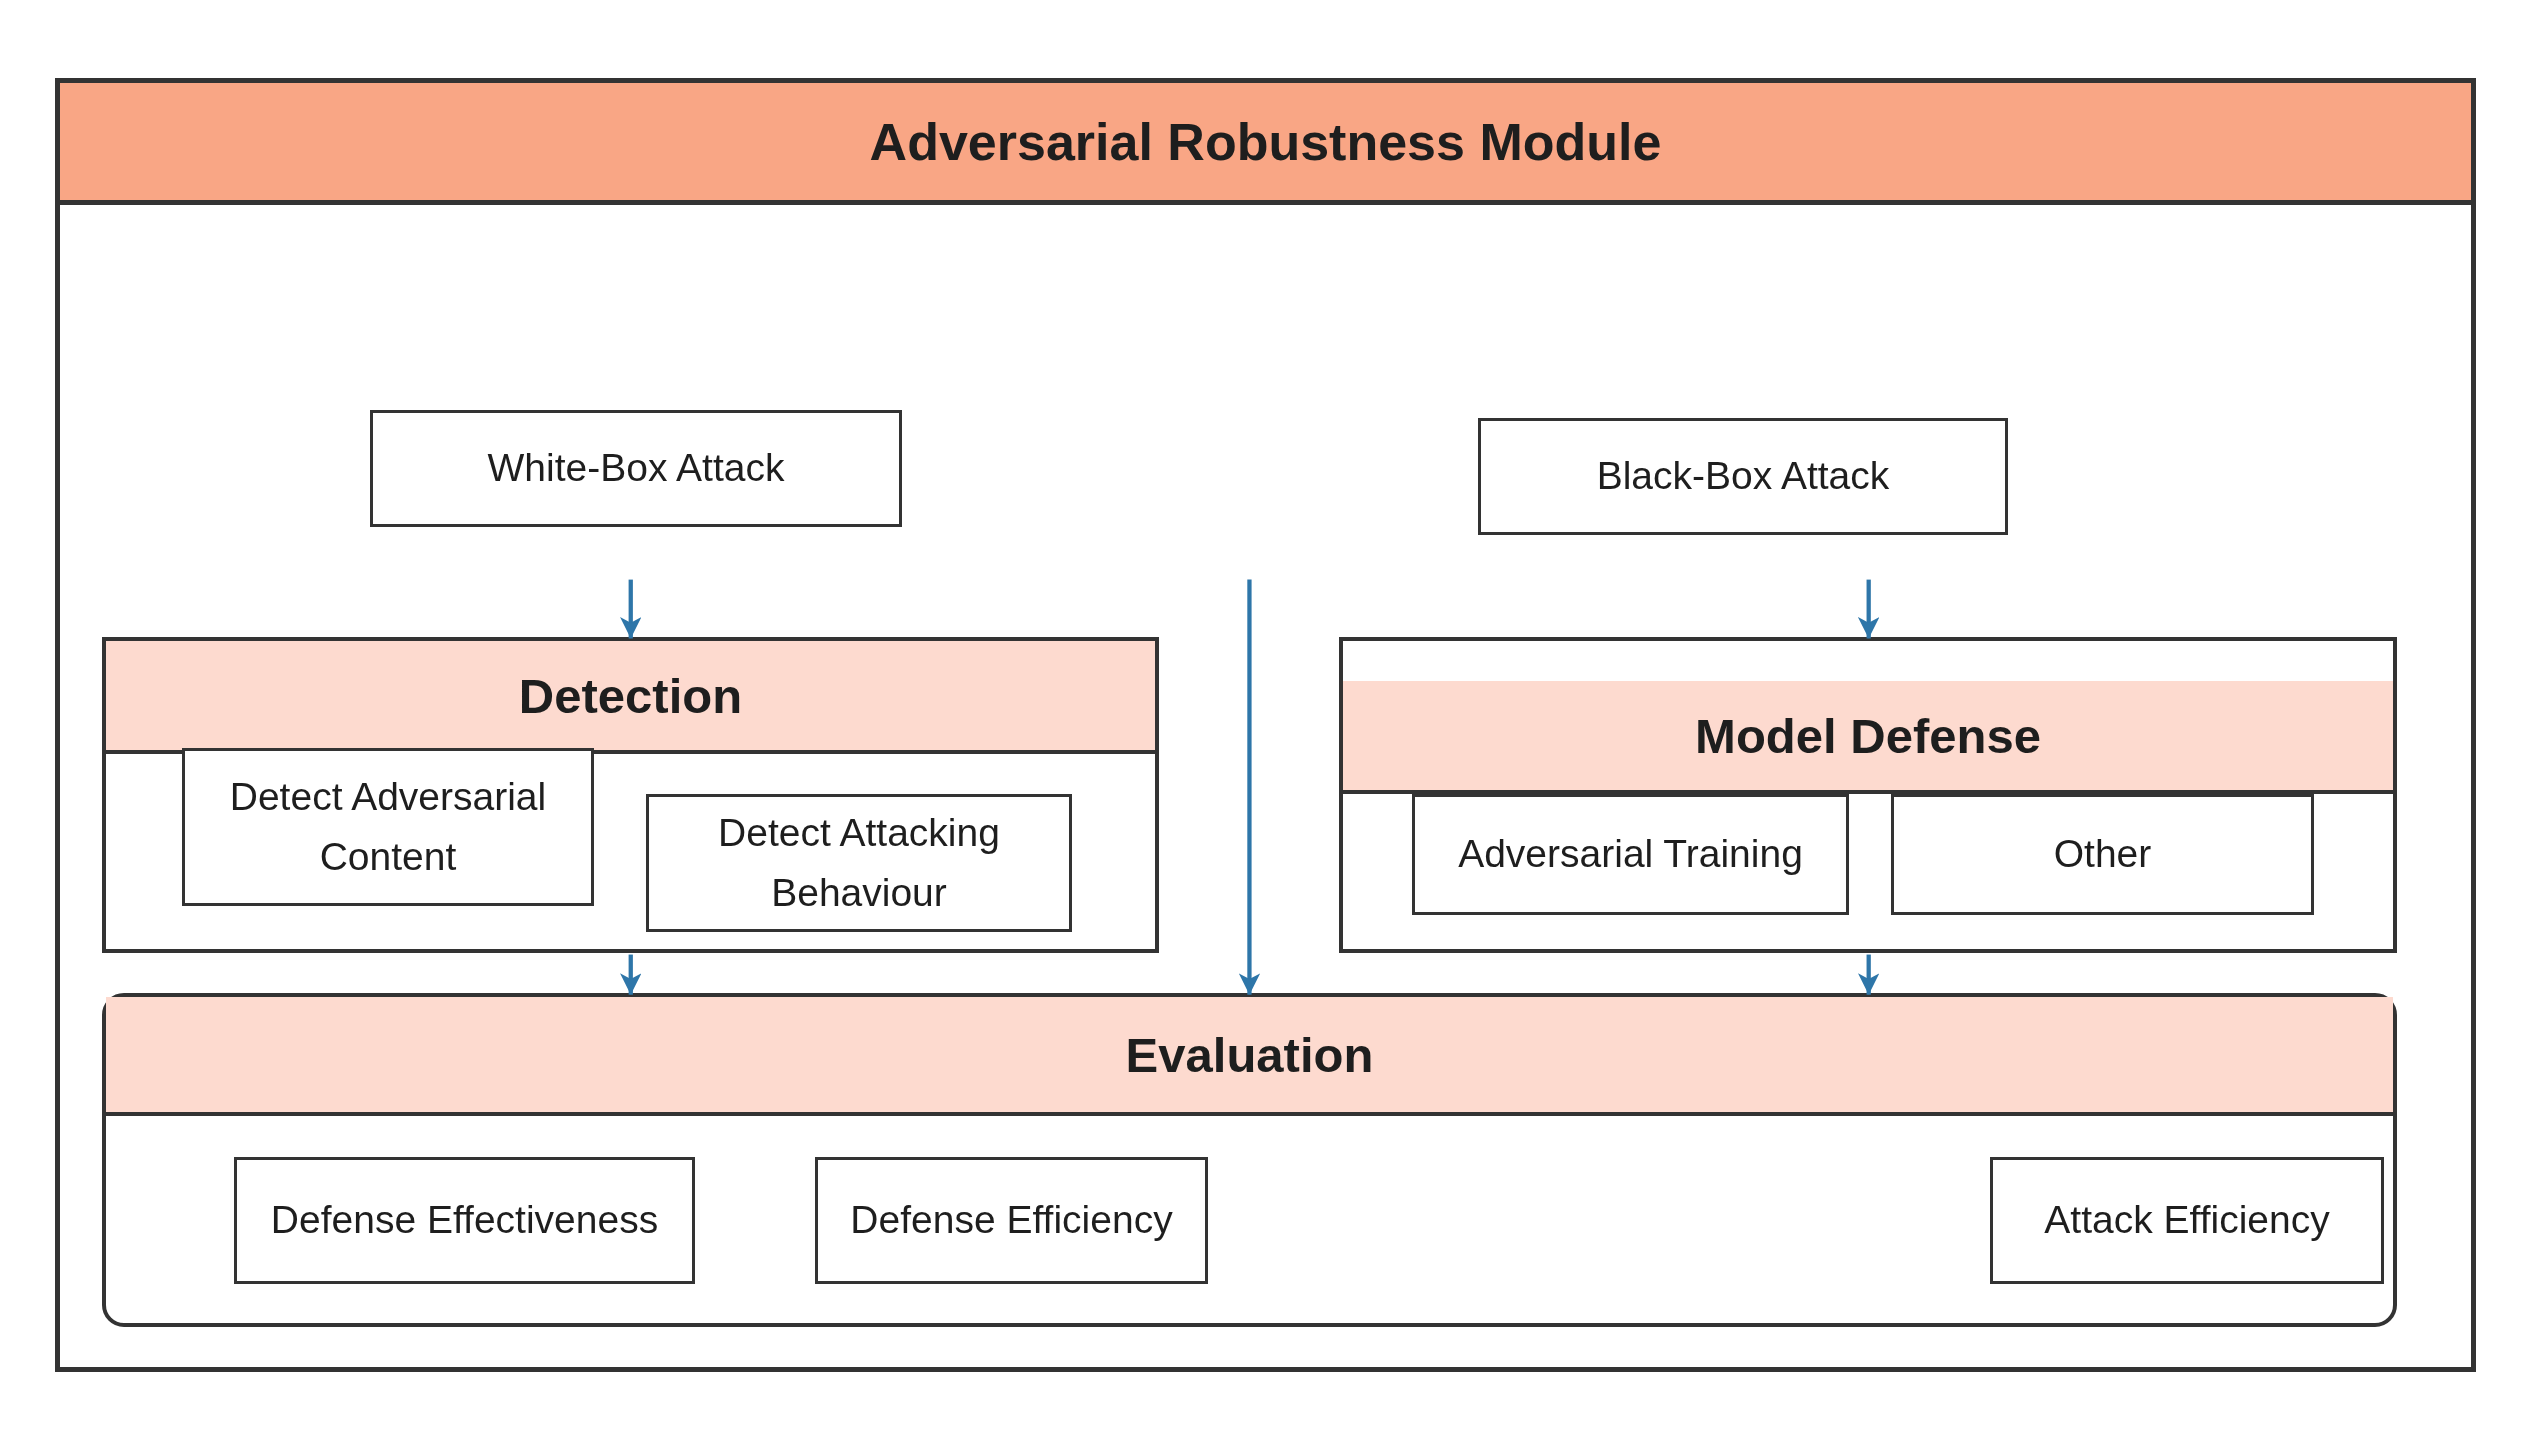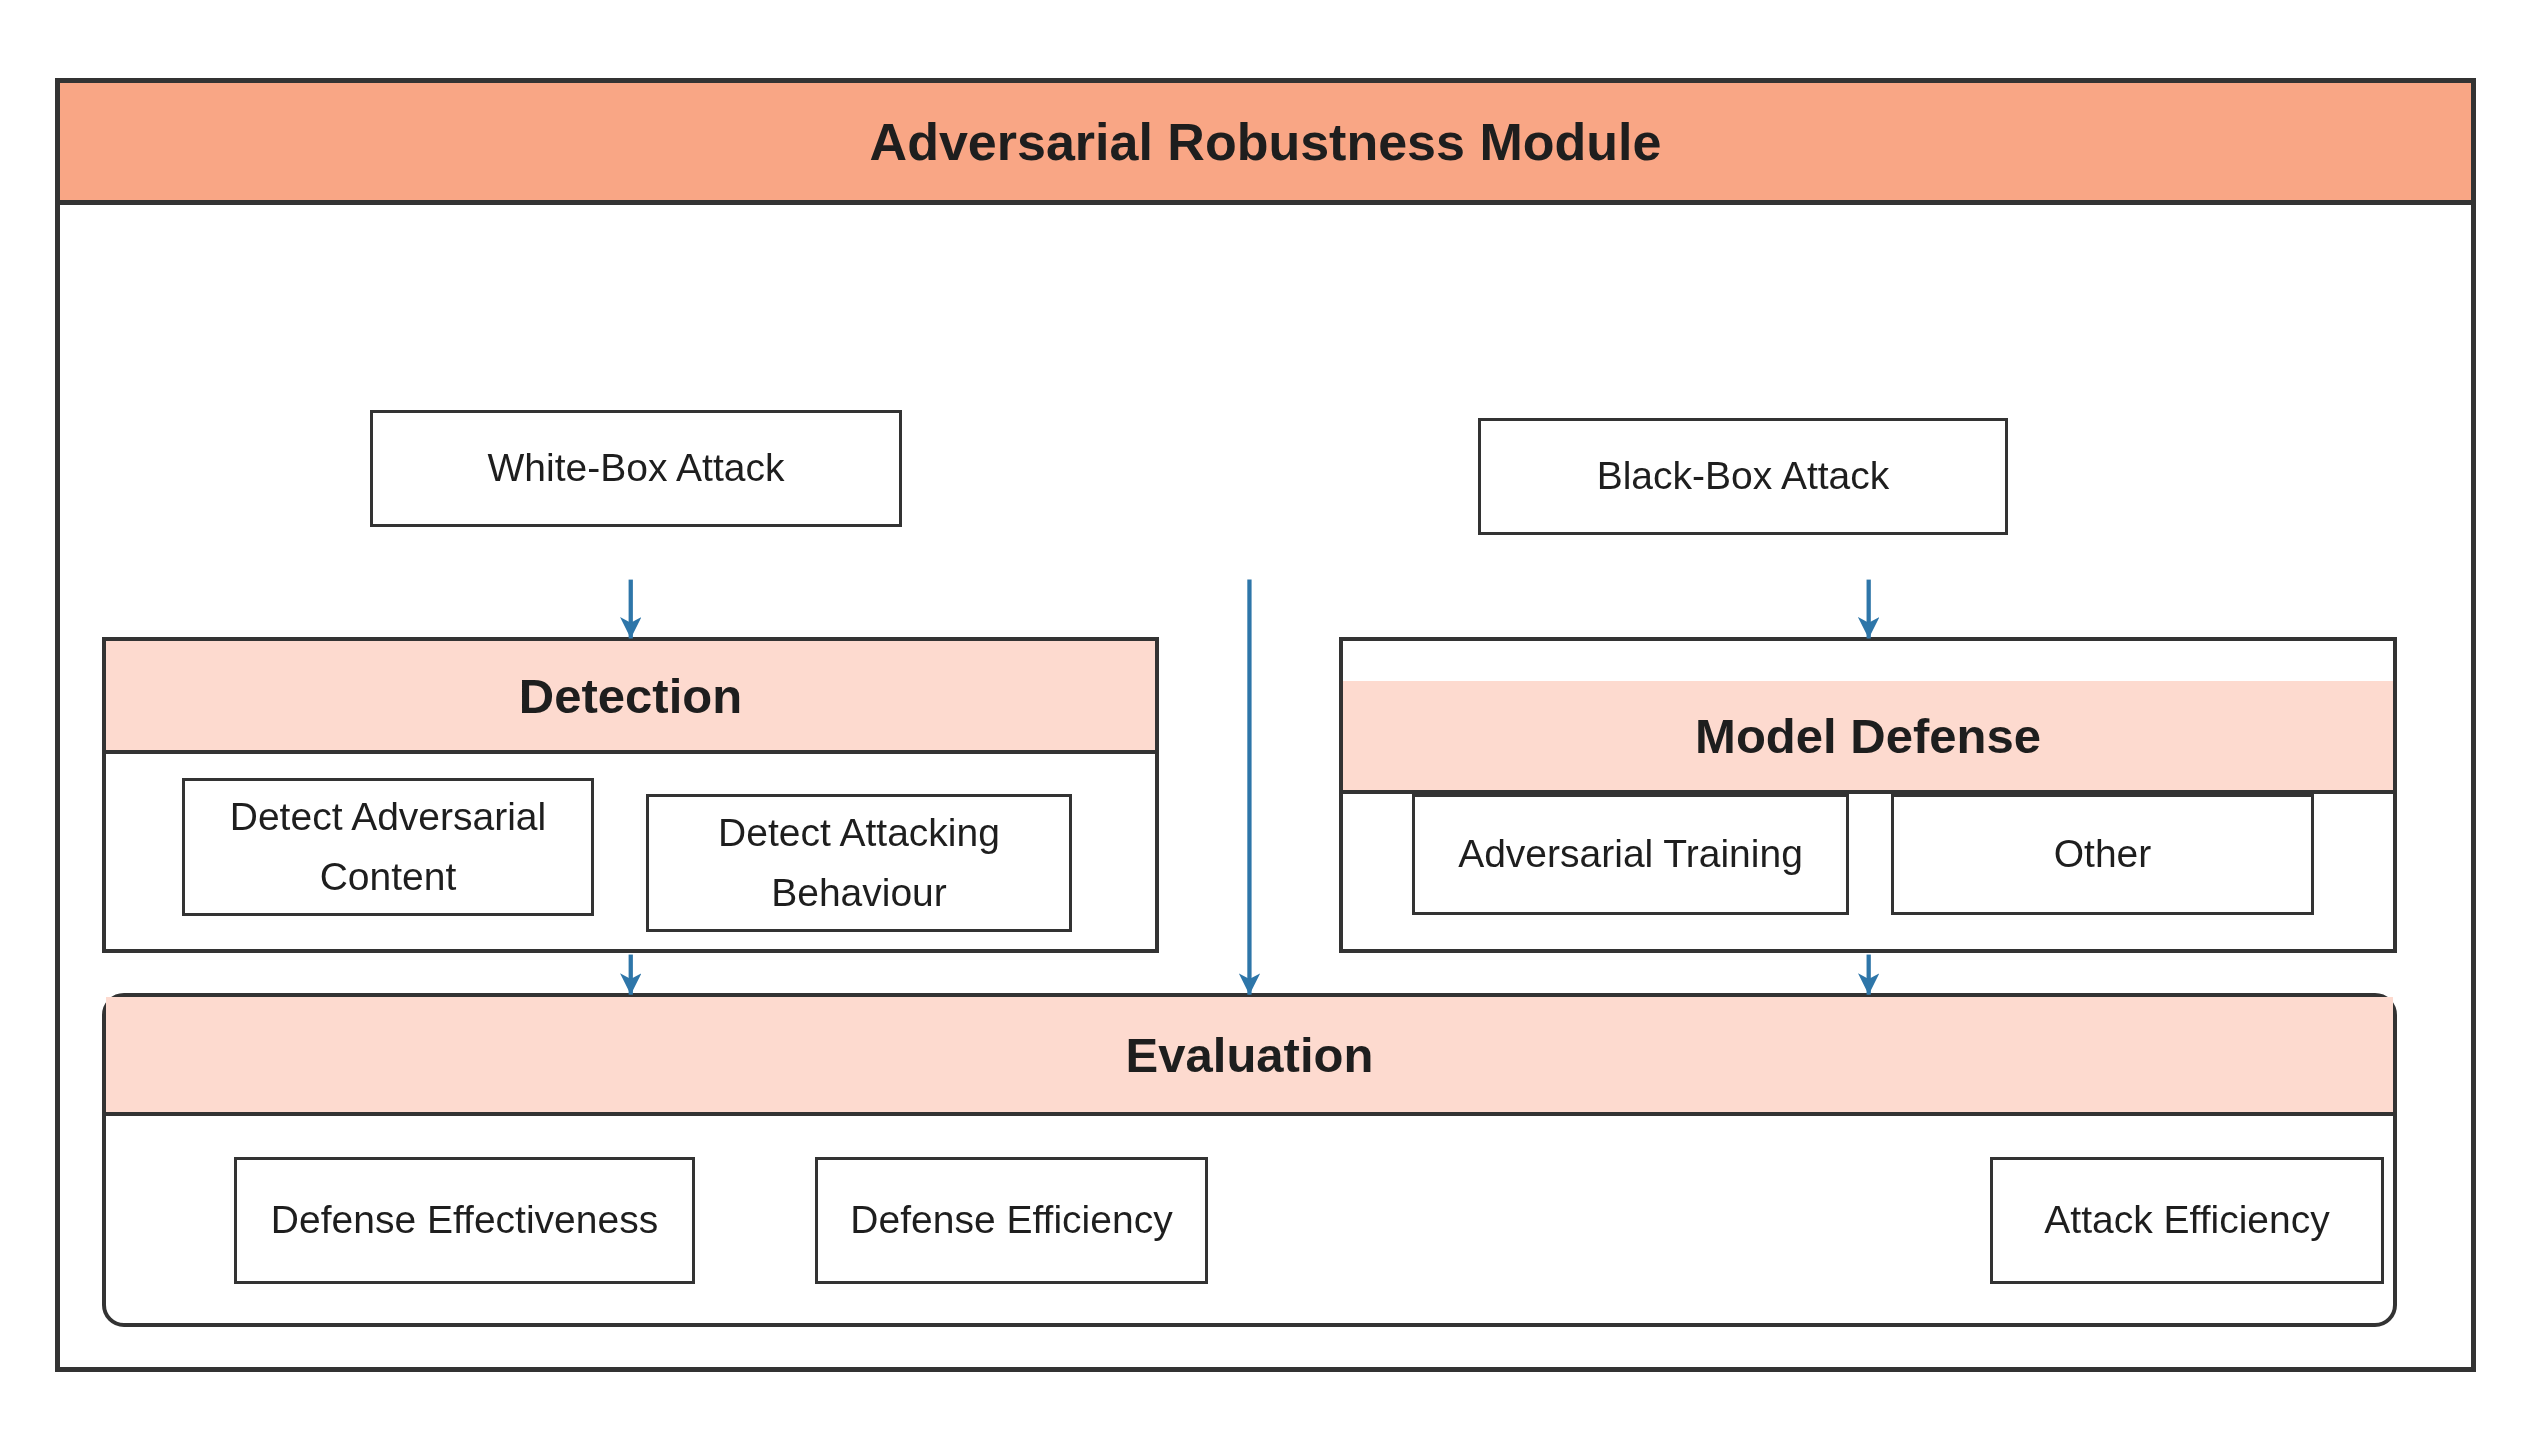--- a/index.html
+++ b/index.html
@@ -59,21 +59,21 @@
   .node {
     position: absolute;
     border: 3.7px solid var(--c-border);
     background: var(--c-box);
     display: flex; align-items: center; justify-content: center;
     text-align: center;
     font-size: 39px; line-height: 1.55;
   }
   .node-whitebox  { left: 370px;  top: 410px;  width: 532px; height: 117px; padding: 0 10.7px; }
   .node-blackbox  { left: 1478px; top: 410px;  width: 530px; height: 117px; padding: 0 10.7px; margin-top: 8px; }
-  .node-detcontent   { left: 182px;  top: 778px; width: 412px; height: 138px; padding: 0 5.4px; }
+  .node-detcontent   { left: 182px;  top: 748px; width: 412px; height: 158px; padding: 0 5.4px; }
   .node-detbehaviour { left: 646px; top: 794px; width: 426px; height: 138px; padding: 0 5.4px; }
   .node-advtrain  { left: 1412px; top: 794px; width: 437px; height: 121px; padding: 0 5.4px; }
   .node-other     { left: 1891px; top: 794px; width: 423px; height: 121px; padding: 0 22px; }
   .node-defeff    { left: 234px;  top: 1157px; width: 461px; height: 127px; padding: 0 32px; }
   .node-defeffic  { left: 787px; top: 1157px; width: 393px; height: 127px; padding: 0 32px; margin-left: 28px; }
   .node-atkeff    { left: 1339px; top: 1157px; width: 394px; height: 127px; padding: 0 32px; }
   .node-atkeffic  { left: 1990px; top: 1157px; width: 394px; height: 127px; padding: 0 32px; }
   
   svg.arrows {
     position: absolute;

